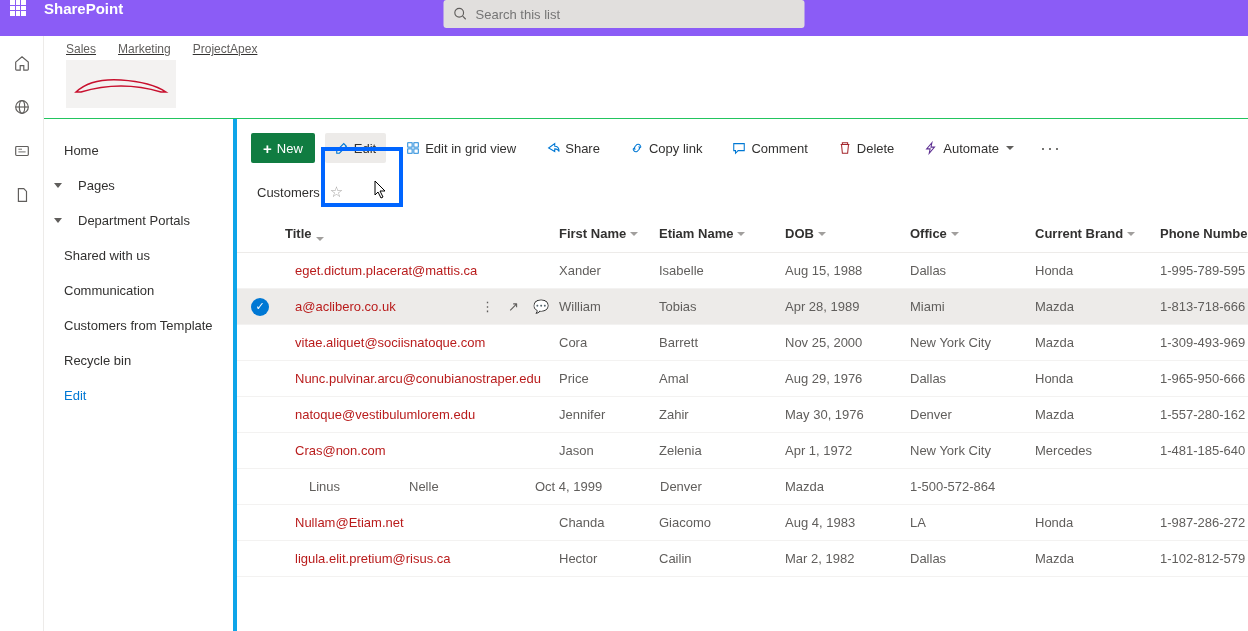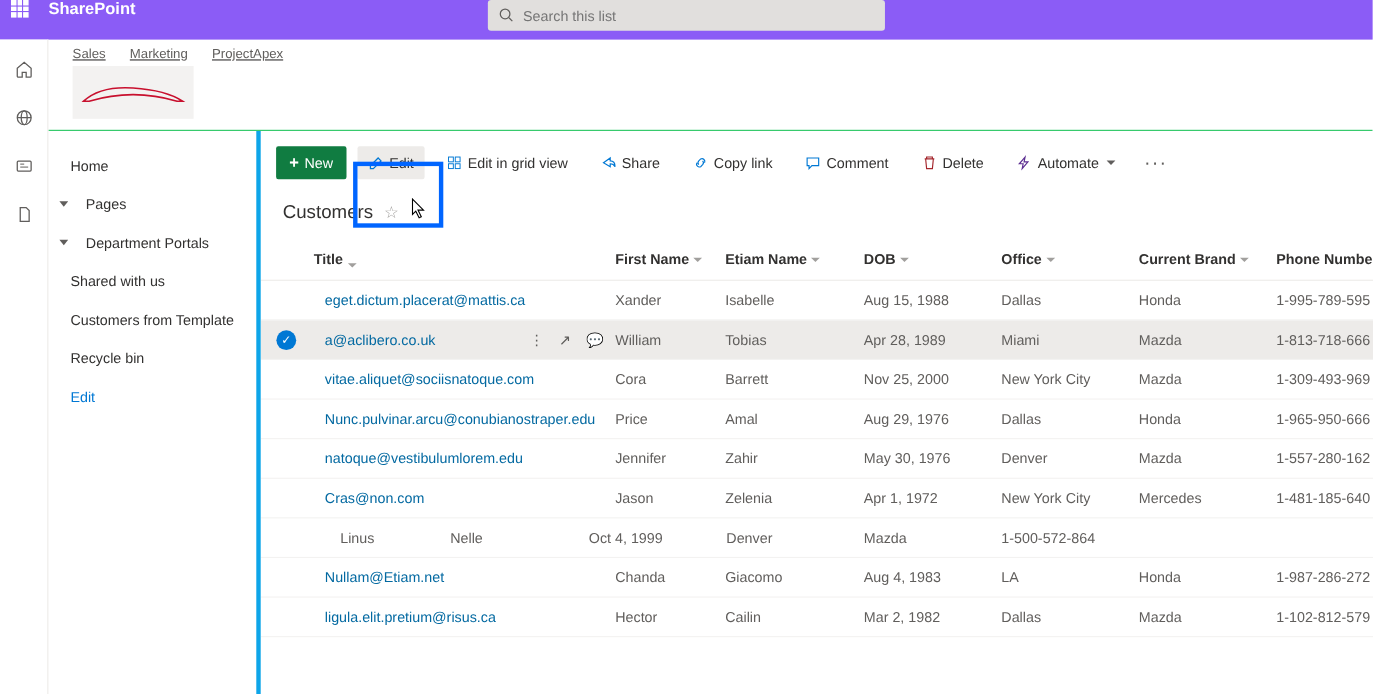--- a/index.html
+++ b/index.html
@@ -33,39 +33,39 @@
 .cmd-btn.new .plus { font-size: 15px; font-weight: bold; }
 .cmd-icn { width: 14px; height: 14px; }
 .cmd-btn .blue { color: #0078d4; }
 .cmd-btn .red { color: #a4262c; }
 .cmd-btn .purple { color: #5c2e91; }
 .highlight-box { position: absolute; border: 4px solid #0065ff; left: 321px; top: 147px; width: 82px; height: 60px; pointer-events: none; z-index: 10; }
 .edit-btn-hovered { background: #edebe9; }
 .cursor-pointer { position: absolute; left: 370px; top: 179px; z-index: 11; pointer-events: none; }
 .more-dots { color: #605e5c; font-size: 18px; letter-spacing: 1px; cursor: pointer; padding: 0 6px; }
 .list-title-row { display: flex; align-items: center; gap: 10px; padding: 20px 20px 14px; }
-.list-title { font-size: 17px; font-weight: 400; }
+.list-title { font-size: 13px; font-weight: 400; }
 .star { color: #a19f9d; font-size: 15px; cursor: pointer; }
 .table-wrap { flex: 1; overflow-x: auto; overflow-y: hidden; }
 .table { min-width: 1300px; }
 .thead { display: flex; border-bottom: 1px solid #edebe9; height: 38px; align-items: center; padding-left: 48px; }
 .th { font-size: 13px; font-weight: 600; color: #323130; display: flex; align-items: center; gap: 4px; cursor: pointer; }
 .th .dd { width: 0; height: 0; border-left: 4px solid transparent; border-right: 4px solid transparent; border-top: 4px solid #a19f9d; }
 .col-title { width: 250px; align-items: flex-end; }
 .col-fname { width: 124px; padding-left: 24px; }
 .col-lname { width: 126px; }
 .col-dob { width: 125px; }
 .col-office { width: 125px; }
 .col-brand { width: 125px; }
 .col-phone { width: 130px; }
 .trow { display: flex; align-items: center; height: 36px; border-bottom: 1px solid #f3f2f1; padding-left: 48px; position: relative; font-size: 13px; }
 .trow.selected { background: #edebe9; }
 .trow .sel-check { position: absolute; left: 14px; width: 18px; height: 18px; border-radius: 50%; background: #0078d4; display: flex; align-items: center; justify-content: center; color: #fff; font-size: 11px; }
 .td { color: #605e5c; }
-.td.title-cell { color: #0369a1; position: relative; padding-left: 10px; }
+.td.title-cell { color: #b91c1c; position: relative; padding-left: 10px; }
 .td.title-cell::before { content: ""; position: absolute; left: -2px; top: -4px; font-size: 8px; color: #0078d4; }
 .row-actions { position: absolute; left: 244px; display: flex; gap: 14px; color: #605e5c; }
 .row-actions span { cursor: pointer; }
 svg { display: block; }
 </style>
 </head>
 <body>
 
 <div class="top-bar">
   <div class="waffle">
@@ -136,20 +136,23 @@
               <span>Pages</span>
             </div>
             <div class="nav-item with-chev">
               <span class="chev"></span>
               <span>Department Portals</span>
             </div>
             <div class="nav-item">
               <span>Shared with us</span>
             </div>
             <div class="nav-item">
+              <span>Communication</span>
+            </div>
+            <div class="nav-item">
               <span>Customers from Template</span>
             </div>
             <div class="nav-item">
               <span>Recycle bin</span>
             </div>
             <div class="nav-item edit">
               <span>Edit</span>
             </div>
           </div>
       </div>

